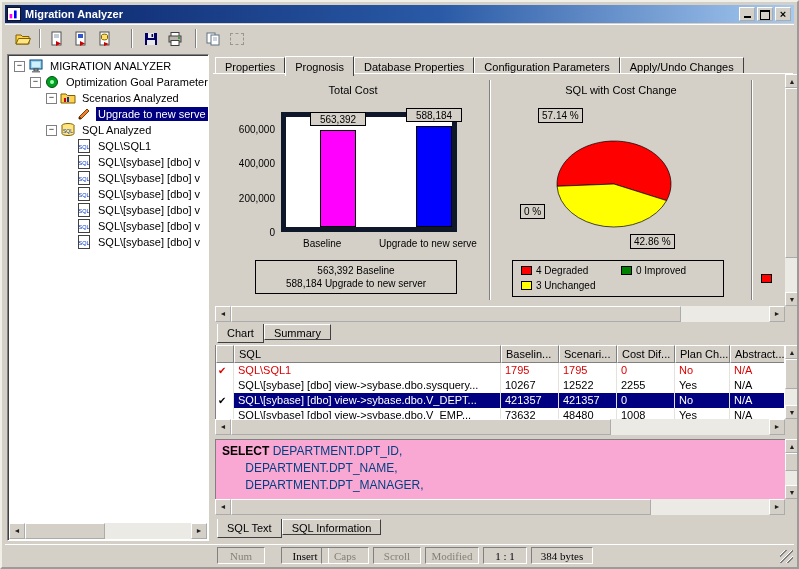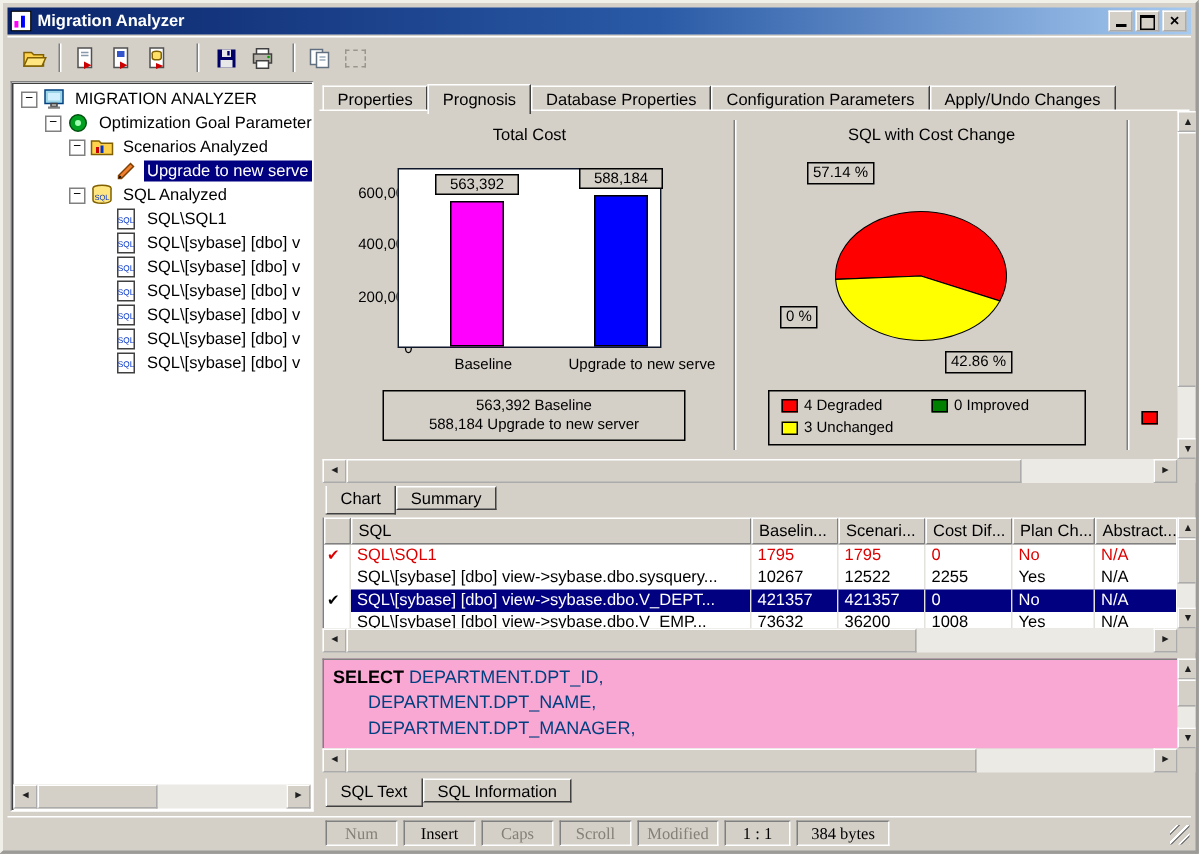--- a/index.html
+++ b/index.html
@@ -48,21 +48,21 @@
   
   .tabs-top{position:absolute;left:213px;top:52px;right:4px;height:20px;}
   .ttab{position:relative;display:inline-block;font-size:11px;padding:3px 9px 2px;margin-top:3px;height:17px;
     background:#d4d0c8;border-top:1px solid #fff;border-left:1px solid #fff;border-right:1px solid #404040;color:#000;cursor:default;}
   .ttab.active{margin-top:0;height:20px;padding-top:4px;border-bottom:none;z-index:2;}
   .pagetopline{position:absolute;left:211px;top:71px;right:4px;height:1px;background:#fff;}
   
   .chart-pane{position:absolute;left:213px;top:72px;width:570px;height:232px;background:#d4d0c8;overflow:hidden;}
   .c-title{position:absolute;width:100%;top:2px;text-align:center;font-size:11px;color:#000;}
   .chart1{position:absolute;left:4px;top:8px;width:268px;height:216px;overflow:hidden;}
-  .c1-plot{position:absolute;left:46px;top:30px;width:176px;height:120px;background:#fff;border:1px solid #0f172a;}
+  .c1-plot{position:absolute;left:62px;top:30px;width:176px;height:120px;background:#fff;border:5px solid #0f172a;}
   .c1-axis{position:absolute;left:0;top:30px;width:58px;height:120px;}
   .c1-tick{position:absolute;right:2px;font-size:10px;color:#000;}
   .bcol{position:absolute;bottom:0;width:60px;height:100%;}
   .bcol1{left:22px;}.bcol2{left:118px;}
   .bar{position:absolute;bottom:0;left:12px;width:36px;border:1px solid #000;}
   .vbox{position:absolute;left:2px;width:56px;height:14px;background:#d4d0c8;border:1px solid #000;font-size:10px;text-align:center;line-height:13px;color:#000;}
   .xl{position:absolute;top:156px;font-size:10px;color:#000;white-space:nowrap;}
   .c1-legend{position:absolute;left:36px;top:178px;width:202px;height:34px;border:1px solid #000;padding-top:3px;text-align:center;}
   .c1-legend div{font-size:10px;line-height:13px;color:#000;}
   .cgroove{position:absolute;top:6px;height:220px;width:2px;border-left:1px solid #808080;border-right:1px solid #fff;}
@@ -408,21 +408,21 @@
       <span class="gc c2">421357</span>
       <span class="gc c3">421357</span>
       <span class="gc c4">0</span>
       <span class="gc c5">No</span>
       <span class="gc c6">N/A</span>
     </div>
     <div class="grow">
       <span class="gc c0"></span>
       <span class="gc c1">SQL\[sybase] [dbo] view-&gt;sybase.dbo.V_EMP...</span>
       <span class="gc c2">73632</span>
-      <span class="gc c3">36200</span>
+      <span class="gc c3">48480</span>
       <span class="gc c4">1008</span>
       <span class="gc c5">Yes</span>
       <span class="gc c6">N/A</span>
     </div>
   </div>
   <div class="vsb" style="left:783px;top:343px;height:74px">
     <span class="sbb sb-up"></span>
     <span class="sb-track">
         <span class="sb-thumb" style="top:0;height:30px"></span>
       </span>
@@ -457,21 +457,21 @@
     <span class="sbb sb-right"></span>
   </div>
   <div class="sbcorner" style="left:783px;top:497px;width:14px;height:16px"></div>
 
   <div class="btabs" style="left:215px;top:515px">
     <span class="btab active">SQL Text</span><span class="btab">SQL Information</span>
   </div>
 
   <div class="statusbar">
     <span class="scell off" style="left:212px;width:48px">Num</span>
-    <span class="scell" style="left:264px;width:48px">Insert</span>
+    <span class="scell" style="left:276px;width:48px">Insert</span>
     <span class="scell off" style="left:316px;width:48px">Caps</span>
     <span class="scell off" style="left:368px;width:48px">Scroll</span>
     <span class="scell off" style="left:420px;width:54px">Modified</span>
     <span class="scell" style="left:478px;width:44px">1 : 1</span>
     <span class="scell" style="left:526px;width:62px">384 bytes</span>
     <span class="grip"></span>
   </div>
 
 </div>
 

